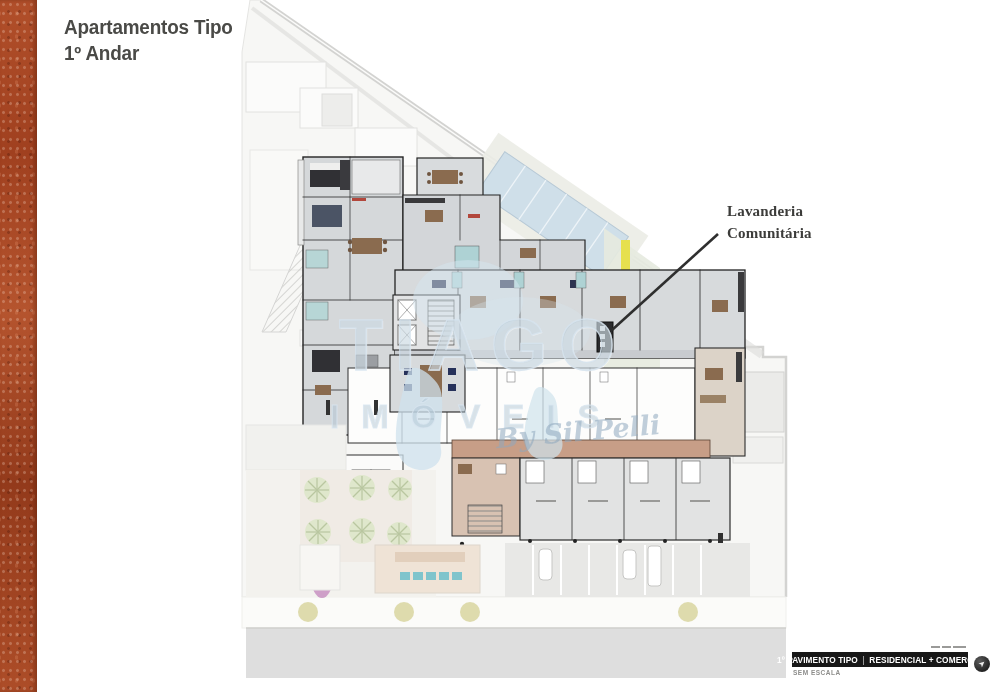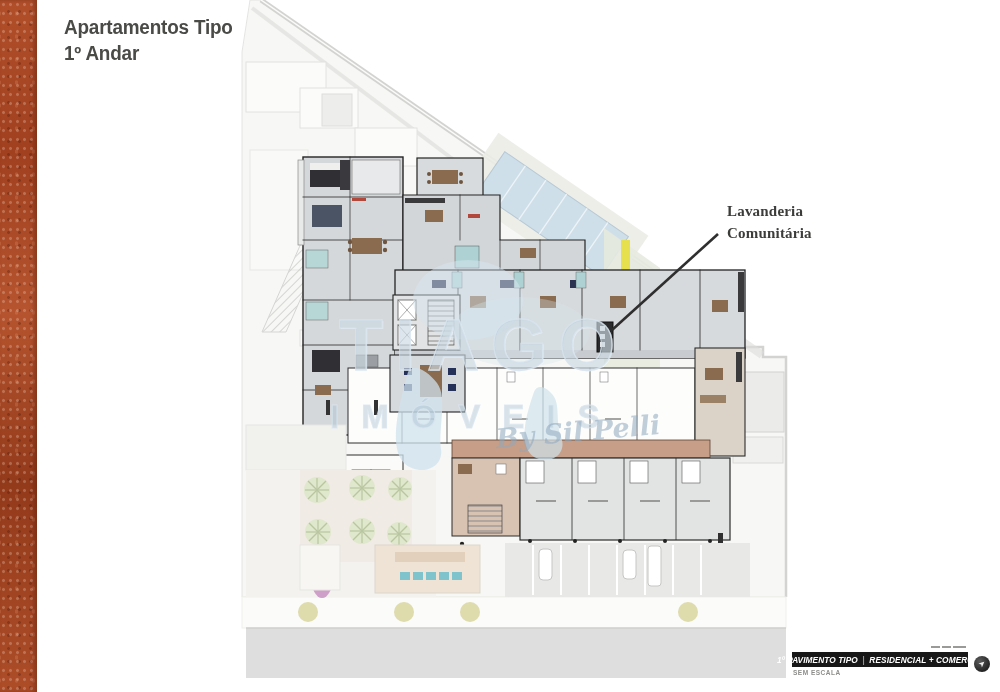--- a/index.html
+++ b/index.html
@@ -49,21 +49,20 @@
     font-size:15px;font-weight:bold;color:#3c3c3a;line-height:22px;letter-spacing:.2px;font-family:Liberation Serif, serif;
   }
   
   .micro-caption{position:absolute;left:931px;top:646px;z-index:5;display:flex;gap:2px;}
   .micro-caption i{display:block;width:9px;height:2px;background:#9a9a98;}
   .micro-caption i:last-child{width:13px;}
   .footer-bar{
     position:absolute;left:792px;top:652px;width:176px;height:15px;z-index:5;
     background:#171717;color:#fff;display:flex;align-items:center;justify-content:center;
     white-space:nowrap;
-    font-style:italic;
   }
   .footer-bar .txt{
     display:flex;align-items:center;gap:5px;font-size:9px;font-weight:bold;
     letter-spacing:.1px;transform:scaleX(.92);
   }
   .footer-bar .sep{font-weight:normal;color:#cfcfcf;}
   .scale-note{
     position:absolute;left:793px;top:669px;z-index:5;
     font-size:6.5px;font-weight:bold;color:#8d8d8b;letter-spacing:.5px;
   }

